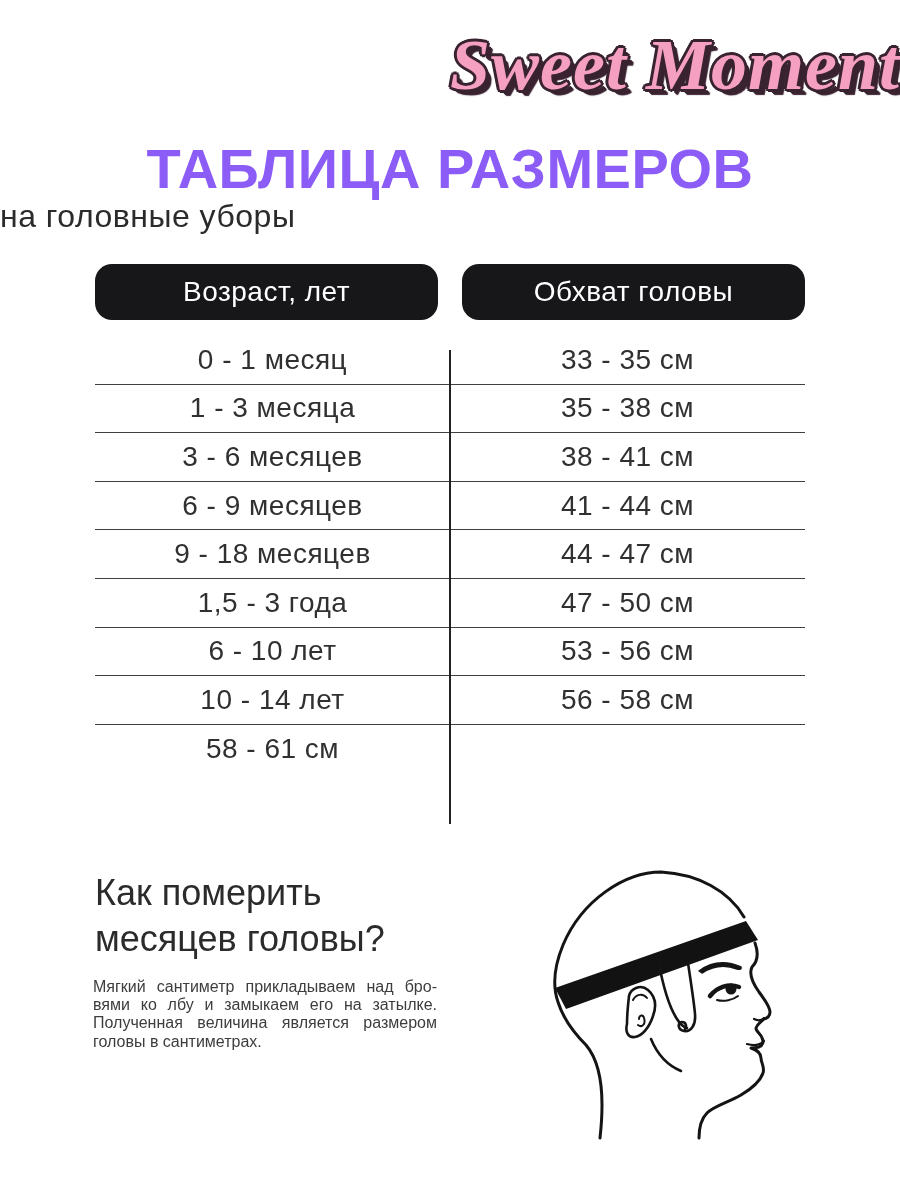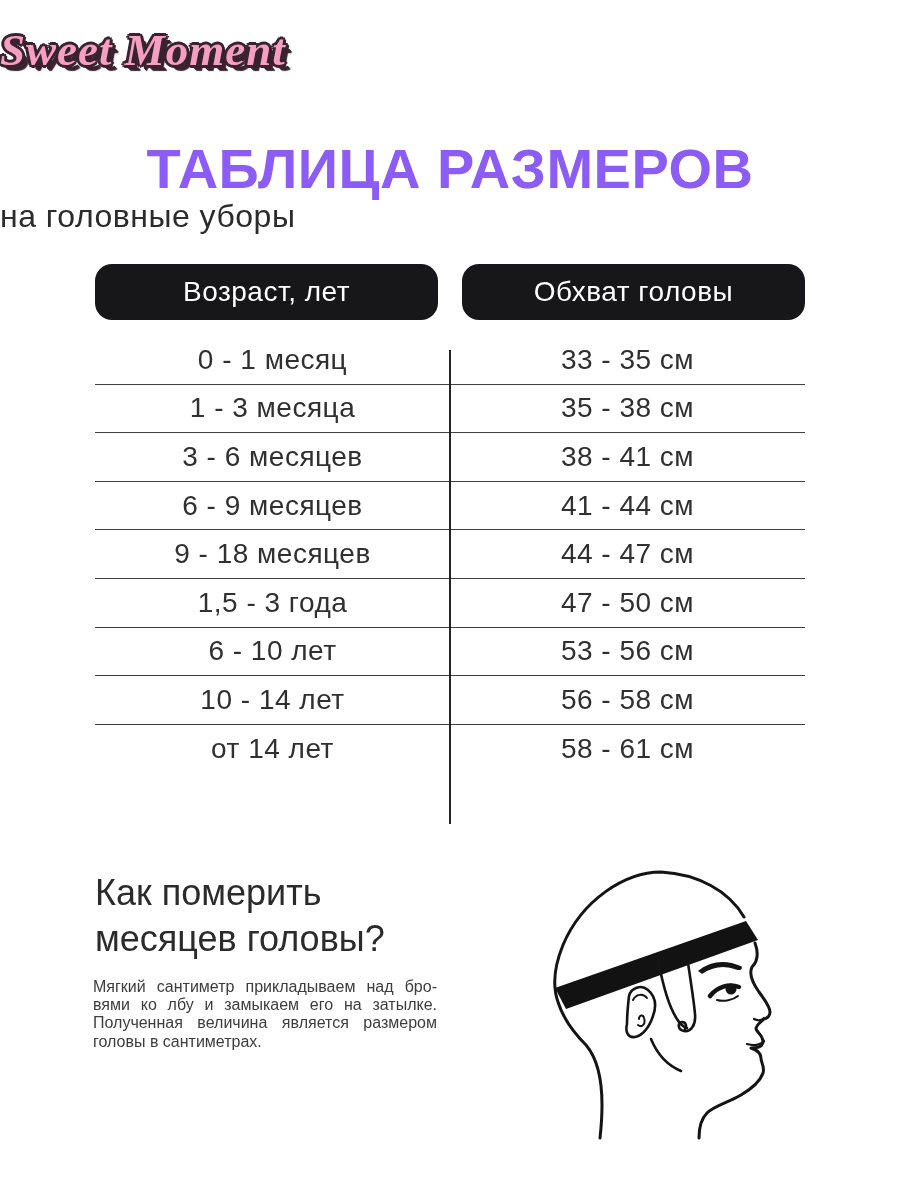--- a/index.html
+++ b/index.html
@@ -3,23 +3,23 @@
 <meta charset="utf-8">
 <style>
   html,body{margin:0;padding:0;background:#e9e9e9;}
   .page{
     position:relative;width:900px;height:1200px;background:#ffffff;
     font-family:"Liberation Sans",sans-serif;color:#2a2a2a;overflow:hidden;
     margin:0 auto;
   }
   
   .logo{
-    position:absolute;top:24px;left:0;width:100%;text-align:left;
+    position:absolute;top:24px;left:0;width:100%;text-align:right;
     font-family:"Liberation Serif",serif;font-style:italic;font-weight:700;
-    font-size:45px;letter-spacing:1px;color:#f59fc1;
+    font-size:72px;letter-spacing:1px;color:#f59fc1;
     text-shadow:
       -2px -2px 0 #3a2330, 2px -2px 0 #3a2330, -2px 2px 0 #3a2330, 2px 2px 0 #3a2330,
       -3px 0 0 #3a2330, 3px 0 0 #3a2330, 0 -3px 0 #3a2330, 0 3px 0 #3a2330,
       4px 4px 0 #3a2330, 5px 5px 0 #3a2330, 6px 6px 1px #3a2330;
   }
   
   .title{
     position:absolute;top:136px;left:0;width:100%;margin:0;text-align:center;
     font-size:56px;font-weight:700;letter-spacing:.5px;color:#8b5cf6;
   }
@@ -113,21 +113,20 @@
         </div>
         <div class="row">
           <div class="cell">6 - 10 лет</div>
           <div class="cell">53 - 56 см</div>
         </div>
         <div class="row">
           <div class="cell">10 - 14 лет</div>
           <div class="cell">56 - 58 см</div>
         </div>
         <div class="row">
-          <div class="cell">от 14 лет</div>
           <div class="cell">58 - 61 см</div>
         </div>
       </div>
     <div class="vdivider"></div>
   </div>
 
   <div class="measure-heading">Как померить месяцев головы?</div>
 
   <div class="paragraphs">
     <p>Мягкий сантиметр прикладываем над бро­вями ко лбу и замыкаем его на затылке. Полученная величина является размером головы в сантиметрах.</p>

